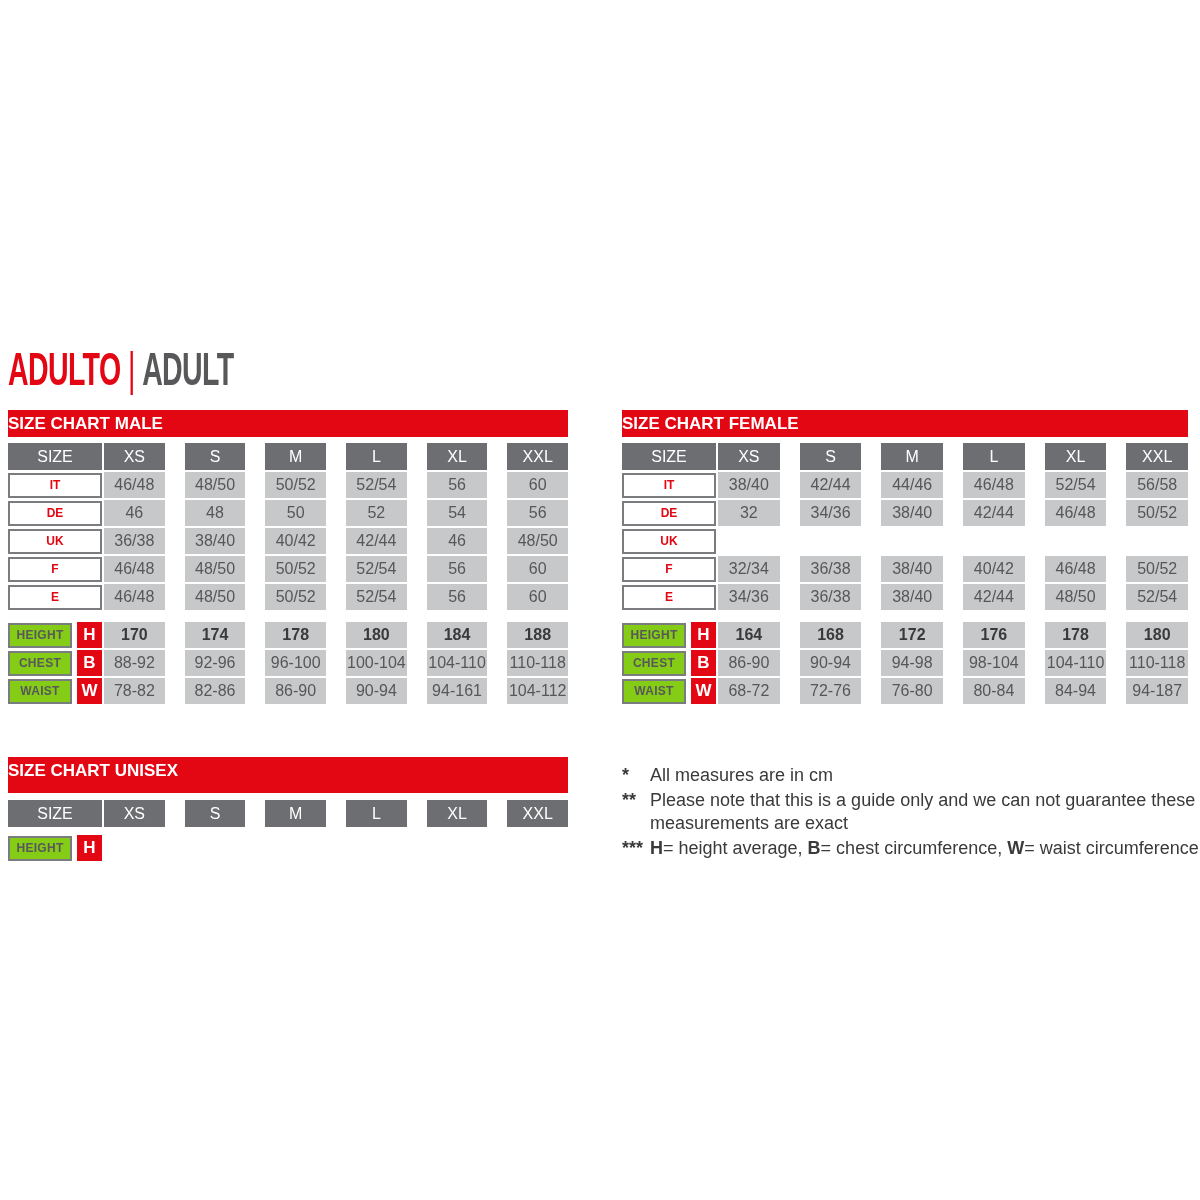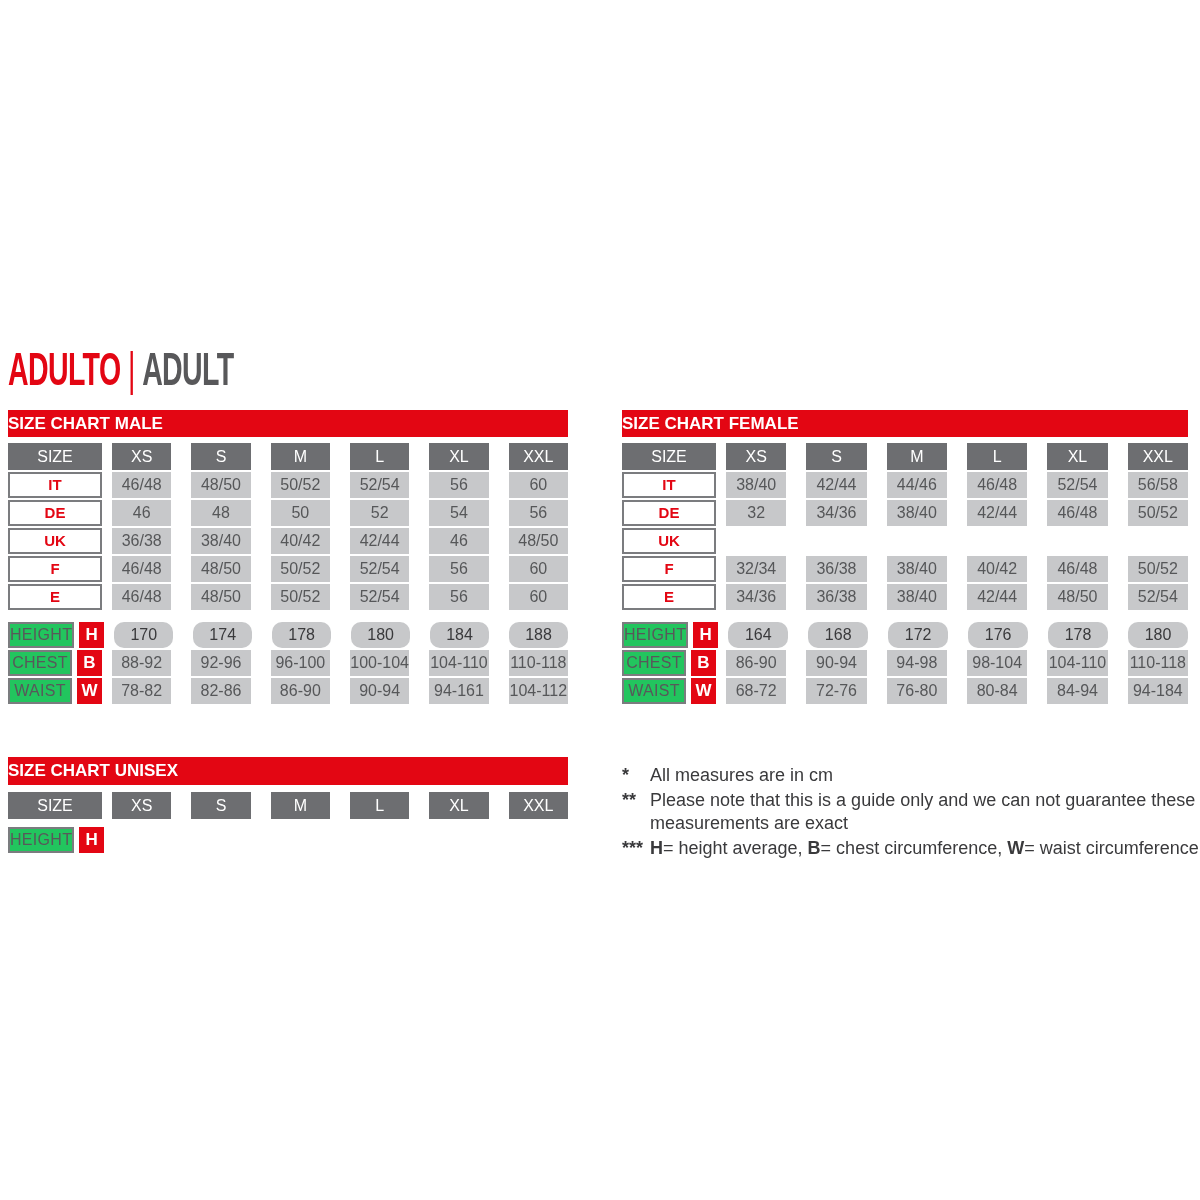--- a/index.html
+++ b/index.html
@@ -27,53 +27,53 @@
   .title .t-gray{color:#58585a;}
   
   .size-table{position:absolute;width:560px;}
   .tbl-male{left:8px;top:410px;}
   .tbl-female{left:622px;top:410px;width:566px;}
   .tbl-unisex{left:8px;top:757px;}
   .red-header{
     height:27px;line-height:27px;background:var(--red);color:#fff;
     font-size:17px;font-weight:bold;text-align:left;margin-bottom:6px;
   }
-  .tbl-unisex .red-header{height:28px;line-height:28px;margin-bottom:7px;}
+  .tbl-unisex .red-header{height:36px;line-height:28px;margin-bottom:7px;}
   .row{display:flex;height:26px;margin-bottom:2px;}
   .head-row{height:27px;}
   .tbl-unisex .head-row{margin-bottom:8px;}
-  .label-col{flex:0 0 94px;margin-right:10px;display:flex;}
+  .label-col{flex:0 0 94px;margin-right:2px;display:flex;align-items:flex-end;}
   .cols{flex:1;display:flex;gap:20px;}
   .head-size{
     flex:1;background:var(--dark-gray);color:#fff;text-align:center;
     font-size:16px;line-height:27px;
   }
   .col-head{
     flex:1;background:var(--dark-gray);color:#fff;text-align:center;
     font-size:16px;line-height:27px;
   }
   .label-box{
     flex:1;border:2px solid var(--border-gray);background:#fff;
     color:var(--red);font-weight:bold;text-align:center;
-    font-size:15px;line-height:21px;
+    font-size:12px;line-height:21px;
   }
   .measure-box{
-    flex:1;border:2px solid var(--border-gray);background:#22c55e;
-    color:#58585a;font-weight:normal;text-align:center;
-    font-size:16px;letter-spacing:0.3px;line-height:21px;margin-right:5px;
+    flex:1;border:2px solid var(--border-gray);background:#84cc16;
+    color:#58585a;font-weight:bold;text-align:center;
+    font-size:12px;letter-spacing:0.3px;line-height:21px;margin-right:5px;
   }
   .letter-box{
     flex:0 0 25px;background:var(--red);color:#fff;font-weight:bold;
     font-size:17px;text-align:center;line-height:26px;
   }
   .cell{
     flex:1;background:var(--cell-gray);color:var(--text-gray);
     text-align:center;font-size:16px;line-height:26px;
   }
-  .cell.strong{font-weight:normal;color:var(--strong-gray);border-radius:10px;}
+  .cell.strong{font-weight:bold;color:var(--strong-gray);}
   .spacer{height:10px;}
   
   .footnotes{
     position:absolute;left:622px;top:764px;width:578px;
     font-size:18px;color:var(--strong-gray);
   }
   .fn{display:flex;line-height:23px;margin-bottom:2px;}
   .fn-marker{flex:0 0 28px;font-weight:bold;}
   .fn-text{flex:1;}
   .fn-text b{font-weight:bold;}
@@ -315,21 +315,21 @@
     <div class="label-col">
       <div class="measure-box">WAIST</div>
       <div class="letter-box">W</div>
     </div>
     <div class="cols">
       <div class="cell">68-72</div>
       <div class="cell">72-76</div>
       <div class="cell">76-80</div>
       <div class="cell">80-84</div>
       <div class="cell">84-94</div>
-      <div class="cell">94-184</div>
+      <div class="cell">94-187</div>
     </div>
   </div>
 </section>
 
 <section class="size-table tbl-unisex">
   <div class="red-header">SIZE CHART UNISEX</div>
   <div class="row head-row">
     <div class="label-col">
         <div class="head-size">SIZE</div>
       </div>

